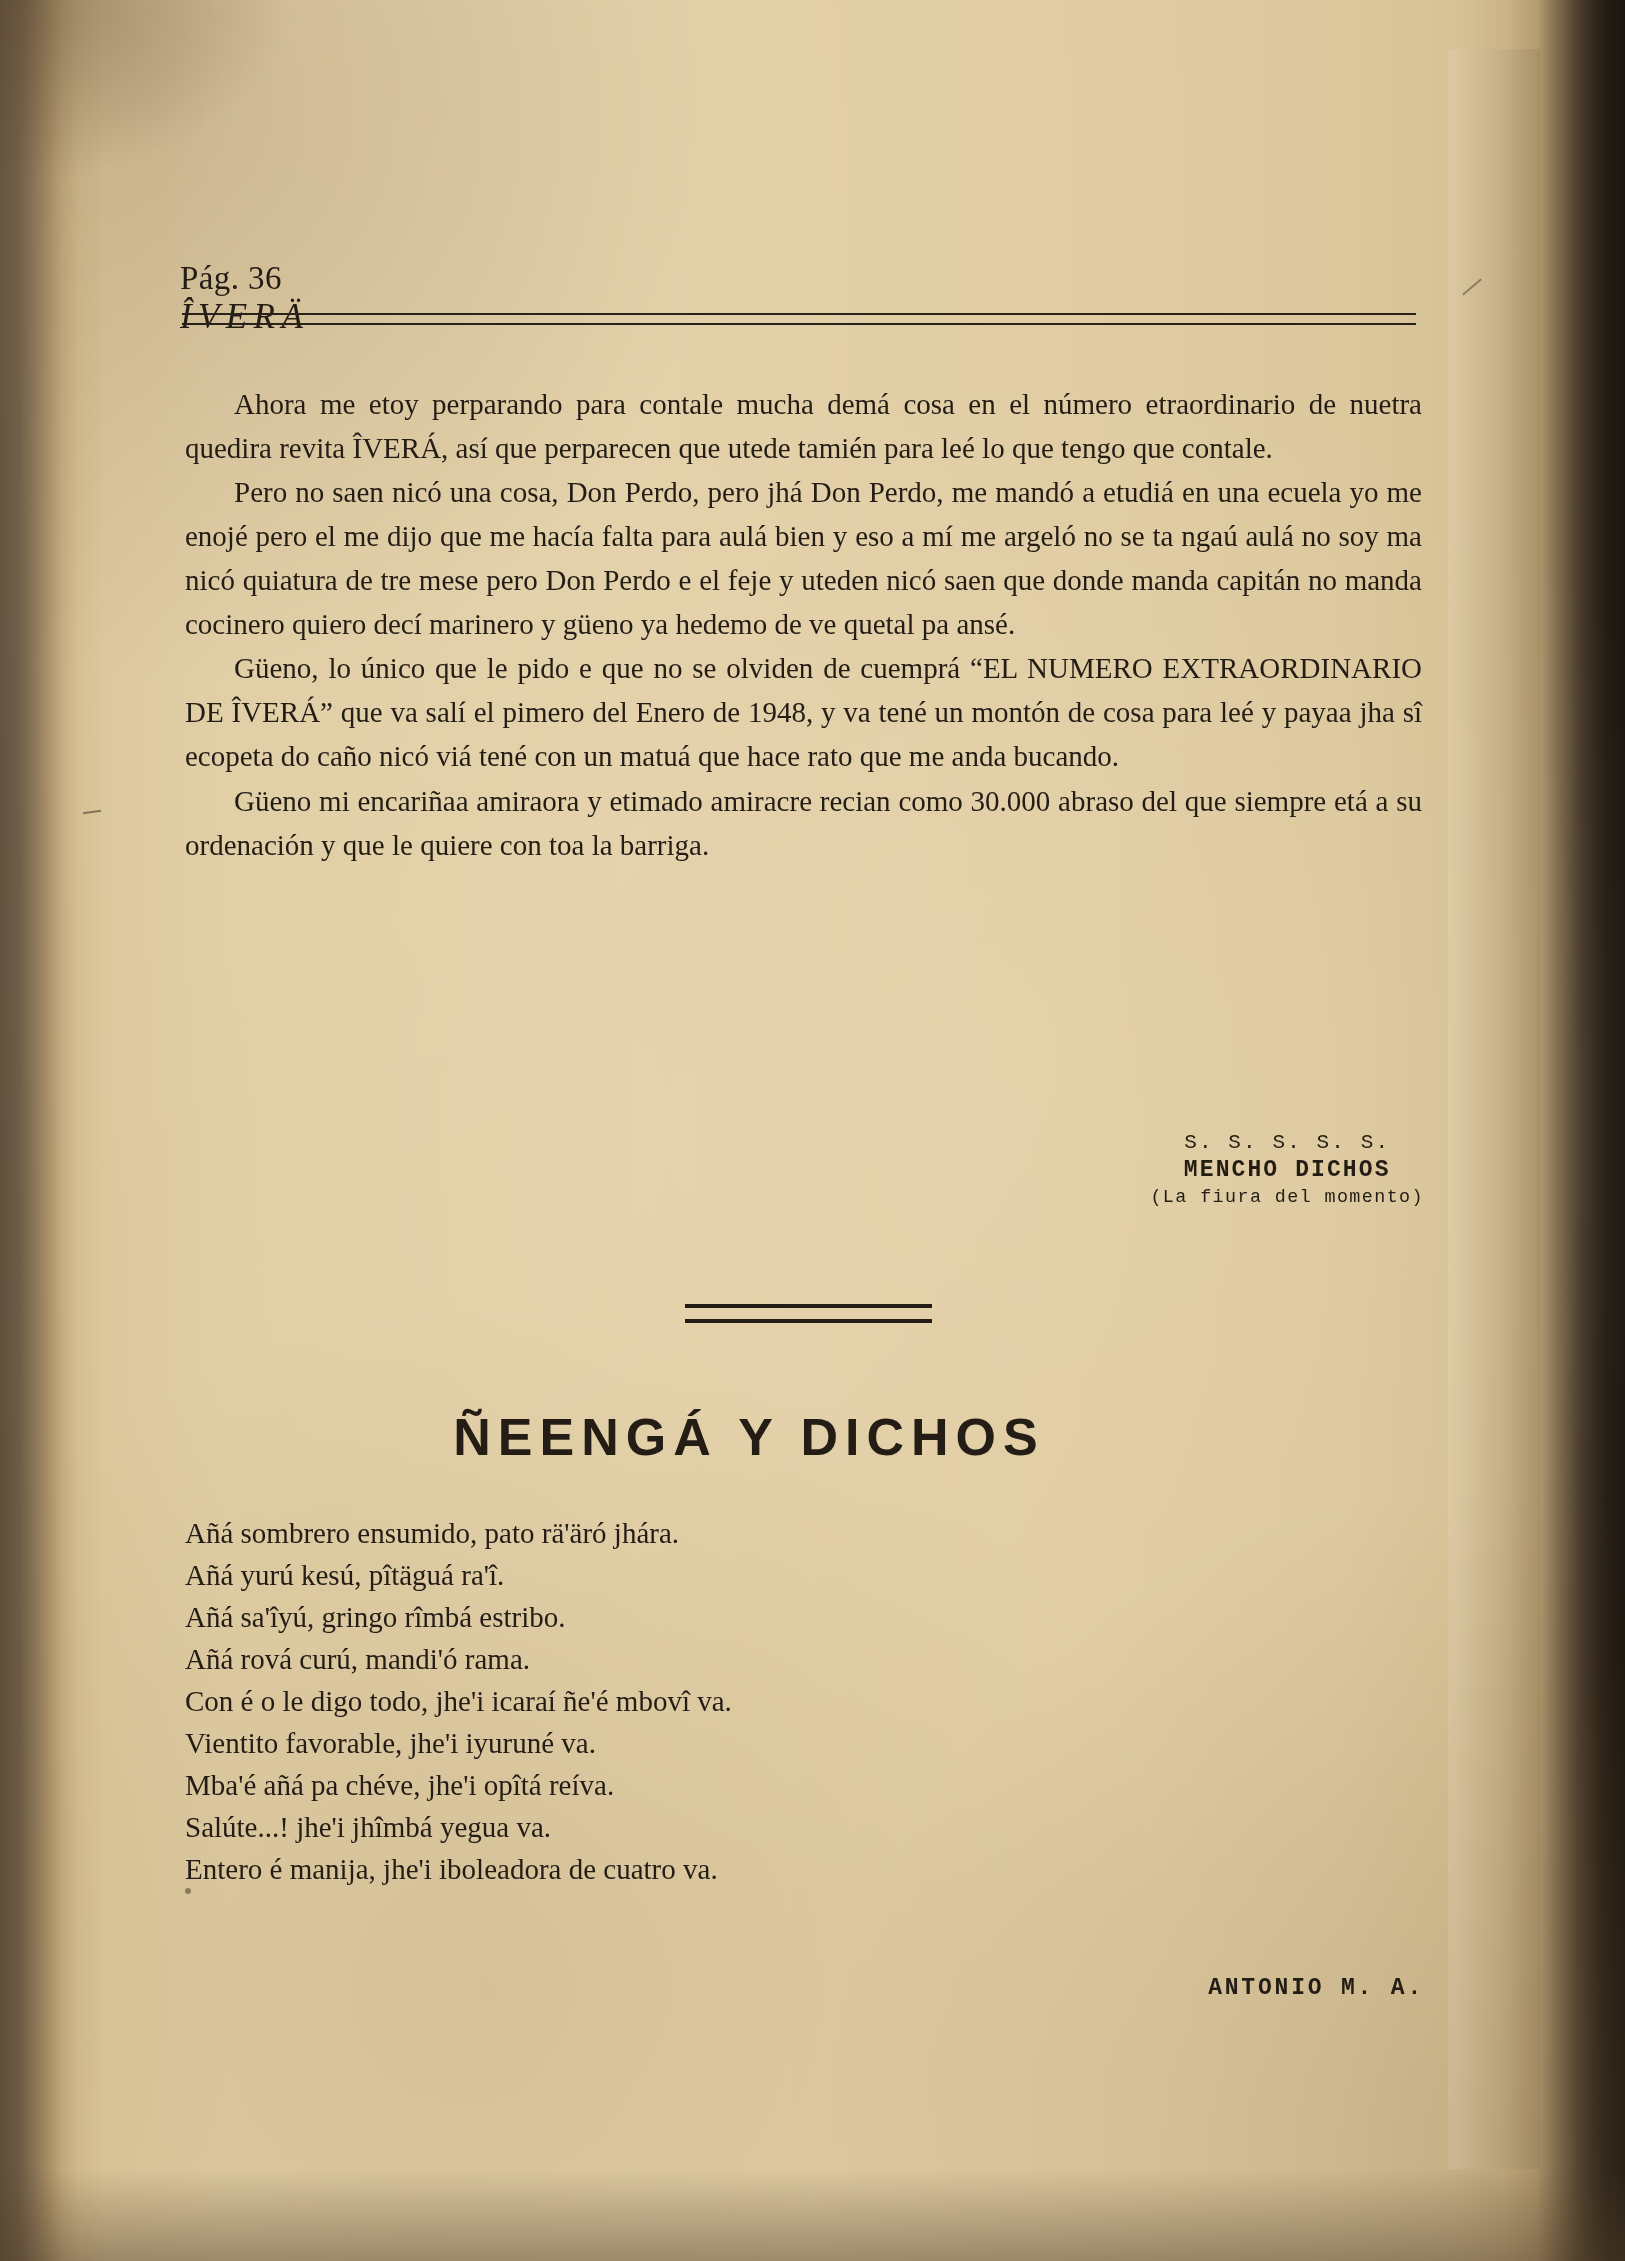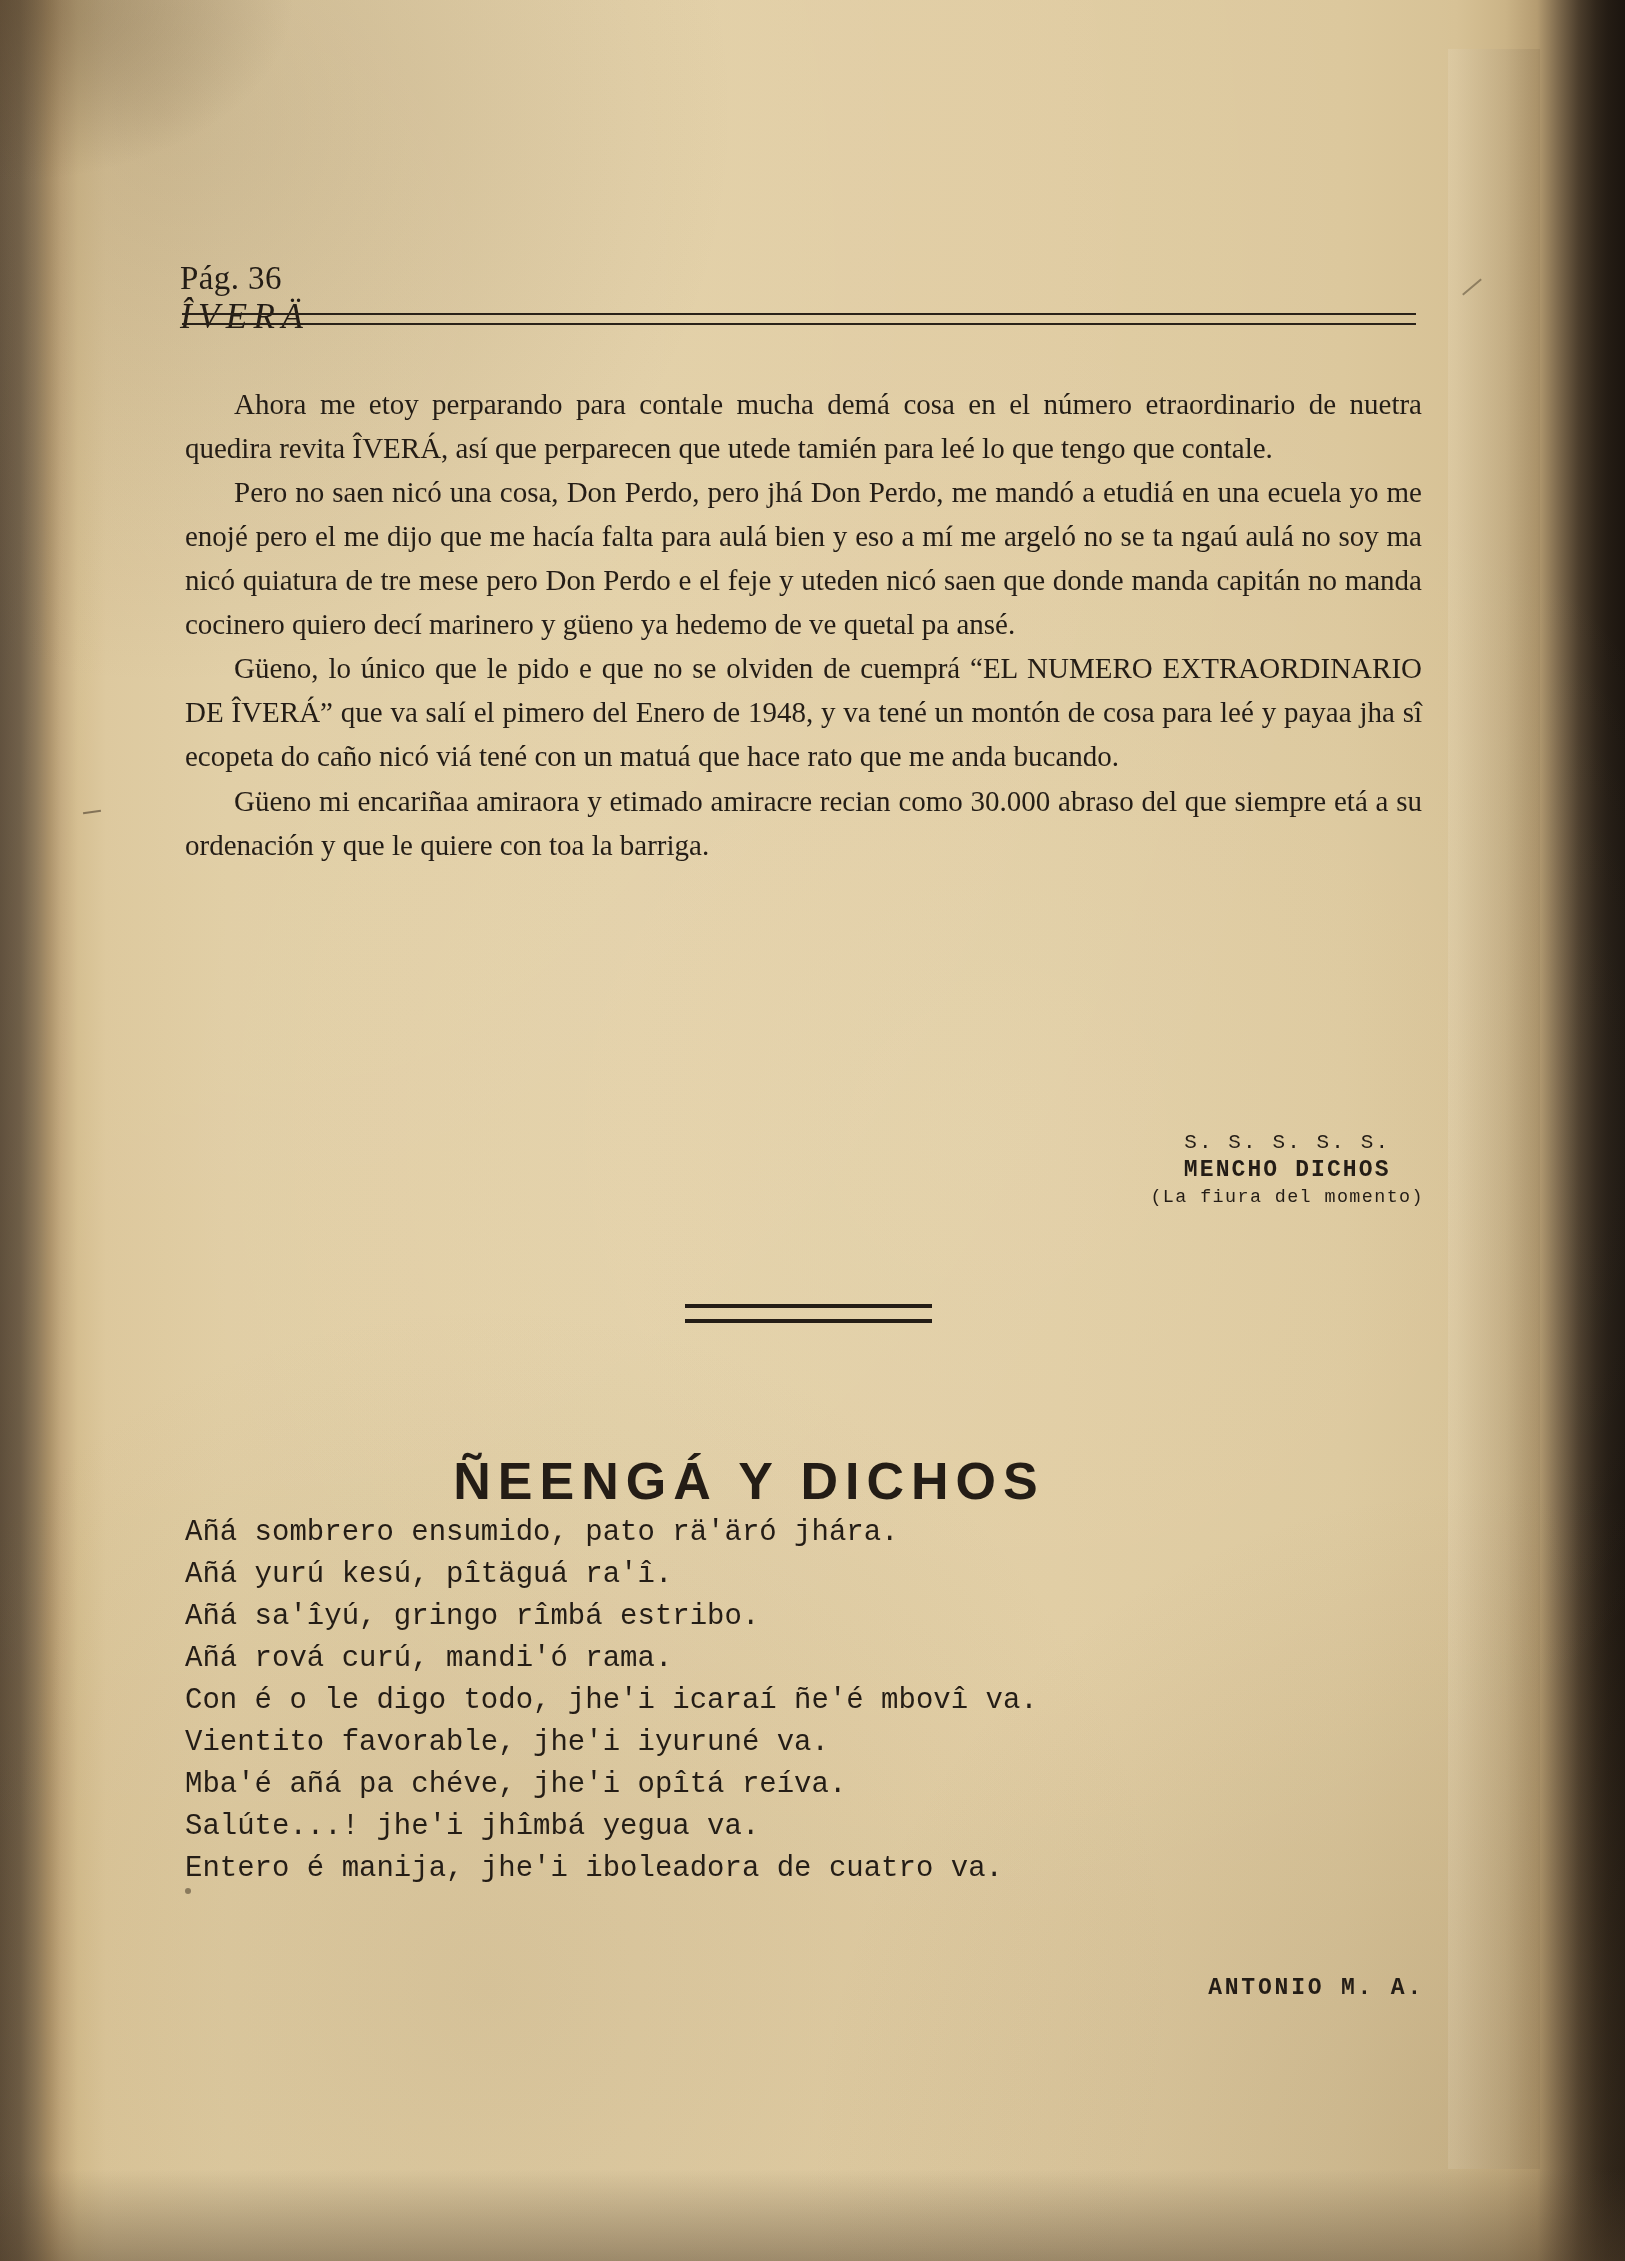--- a/index.html
+++ b/index.html
@@ -145,39 +145,38 @@
     left: 685px;
     top: 1304px;
     width: 247px;
     height: 11.3px;
     border-top: 4.2px solid #241d16;
     border-bottom: 4.2px solid #241d16;
   }
 
   .section-title {
     position: absolute;
-    left: 0; top: 1451px;
+    left: 0; top: 1407px;
     width: 1498px;
     text-align: center;
     font-family: "Liberation Sans", sans-serif;
     font-weight: bold;
     font-size: 52px;
     letter-spacing: 7px;
     color: #241d16;
   }
 
   .sayings {
     position: absolute;
     left: 185px;
     top: 1512px;
     width: 1244px;
     font-size: 29px;
     line-height: 42px;
     color: #241d16;
-    font-family: Liberation Mono, monospace;
   }
   .sayings div { white-space: nowrap; }
 
   .byline {
     position: absolute;
     right: 201px;
     top: 1975px;
     font-family: "Liberation Mono", monospace;
     font-weight: bold;
     font-size: 23px;

